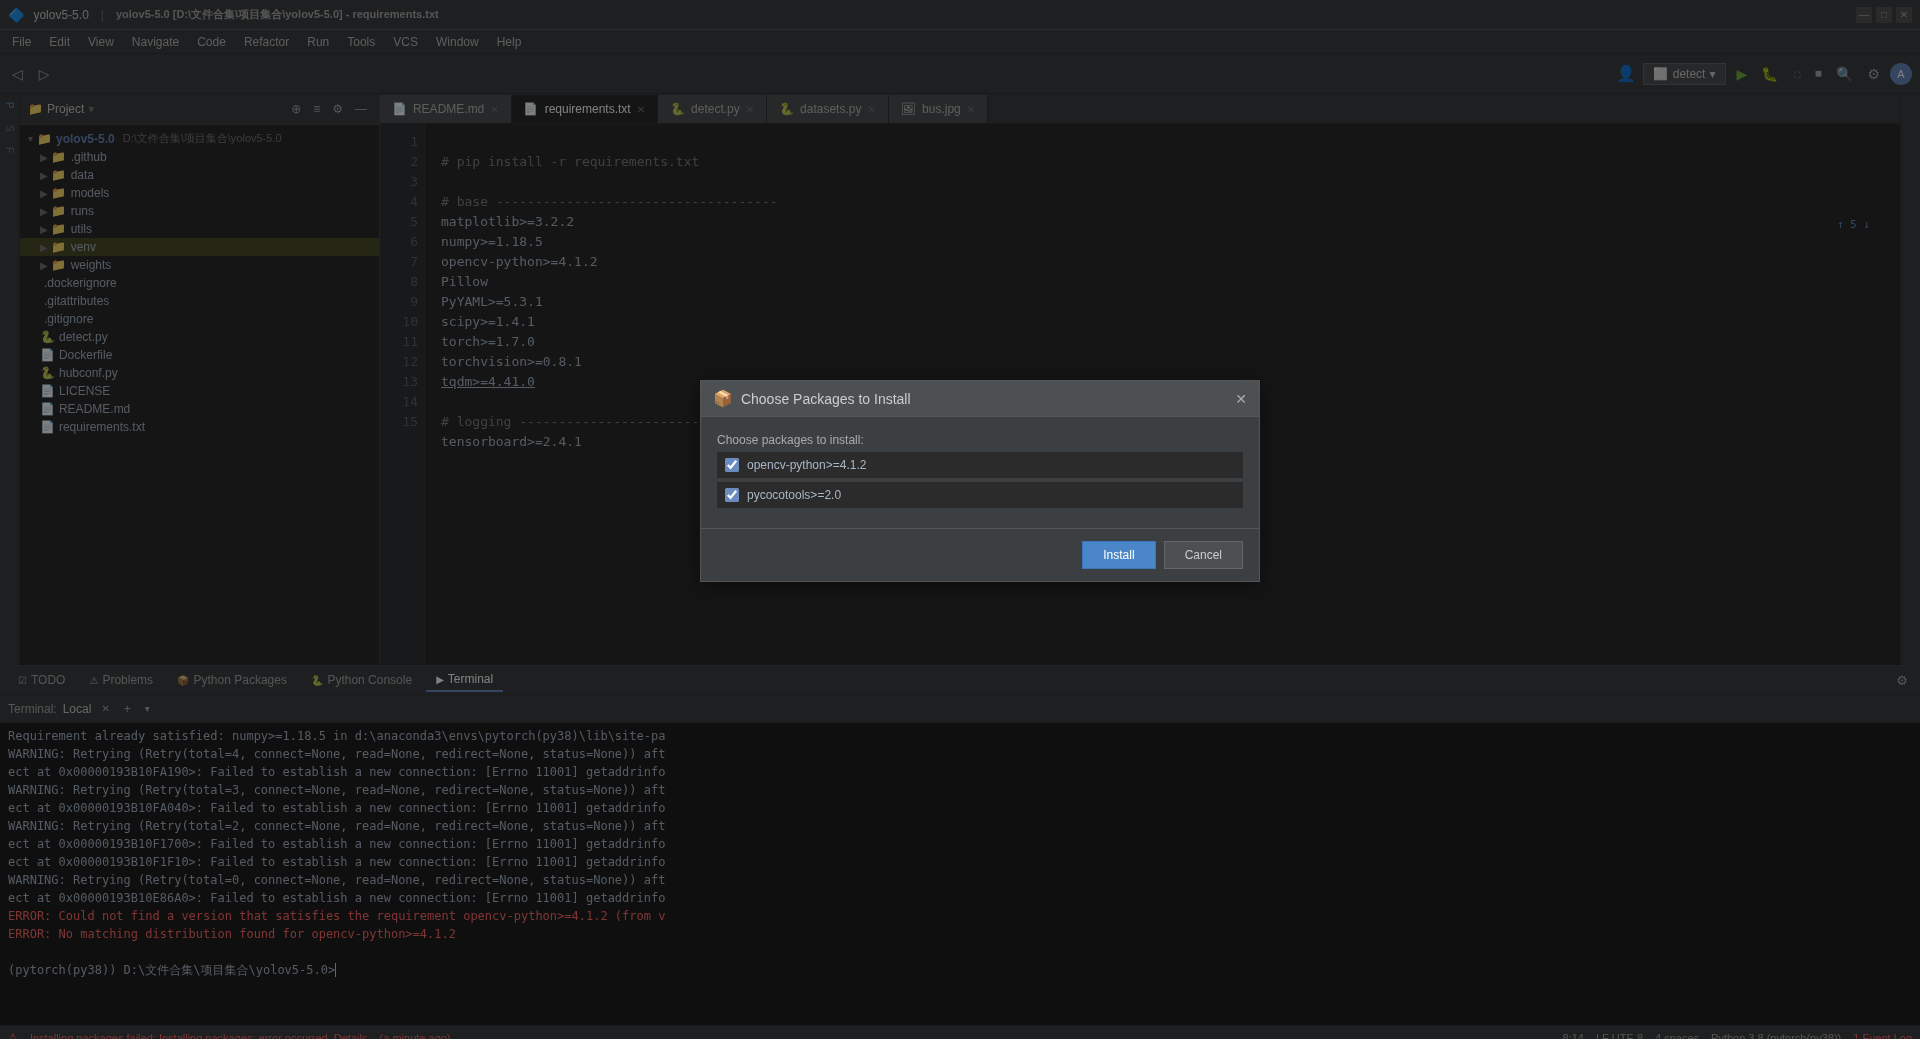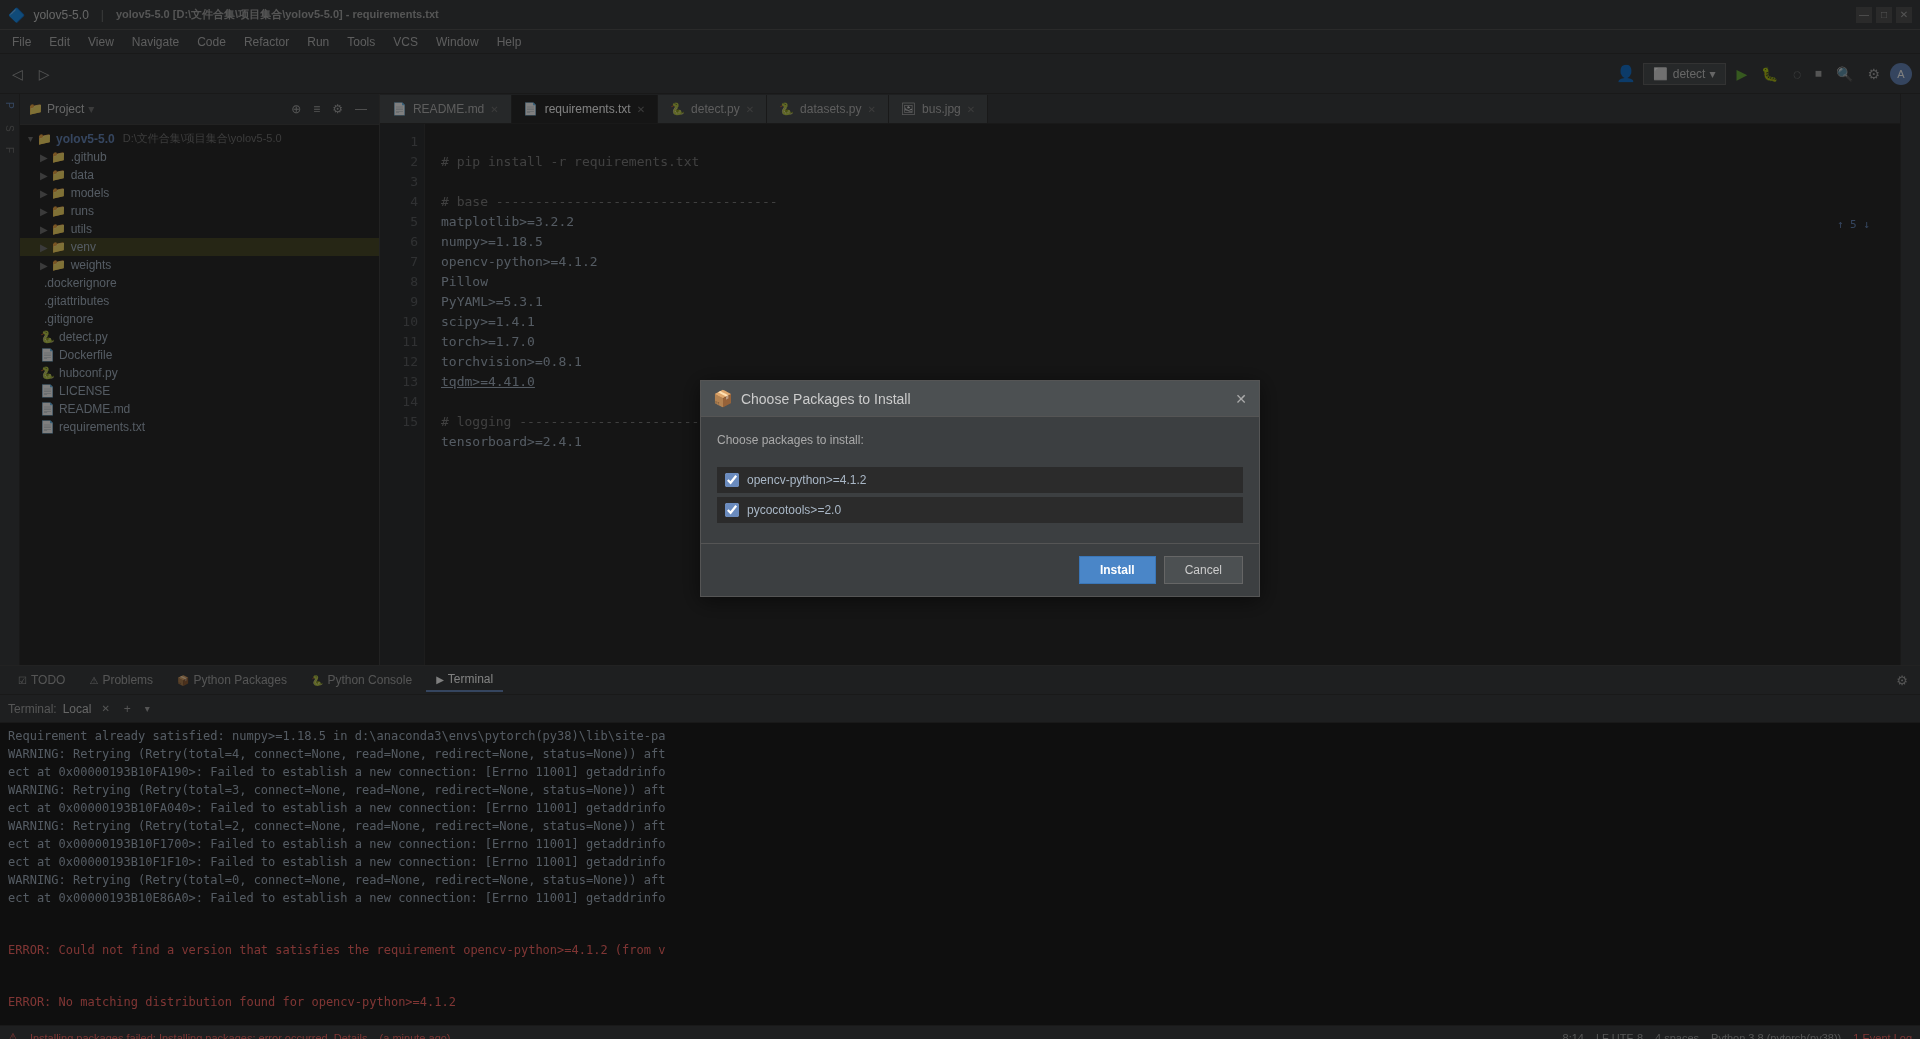--- a/index.html
+++ b/index.html
@@ -291,21 +291,21 @@
     }
     #terminal-output {
       flex: 1;
       padding: 4px 8px;
       font-family: 'Consolas', monospace;
       font-size: 12px;
       line-height: 18px;
       overflow-y: auto;
       color: #a9b7c6;
     }
-    .terminal-error { color: #ff6b68; margin-top: 34px; }
+    .terminal-error { color: #ff6b68; }
     .terminal-warning { color: #a9b7c6; }
     .terminal-prompt { color: #a9b7c6; }
 
     
     #status-bar {
       background: #3c3f41;
       height: 24px;
       display: flex;
       align-items: center;
       justify-content: space-between;
@@ -357,21 +357,21 @@
       color: #aaa;
       cursor: pointer;
       font-size: 14px;
     }
     #modal-body {
       padding: 16px;
     }
     #modal-subtitle {
       color: #aaa;
       font-size: 12px;
-      margin-bottom: 20px;
+      margin-bottom: 5px;
     }
     .package-item {
       display: flex;
       align-items: center;
       gap: 8px;
       padding: 6px 8px;
       background: #2b2b2b;
       margin-bottom: 4px;
       font-size: 12px;
       color: #a9b7c6;
@@ -389,21 +389,20 @@
     }
     .modal-btn {
       padding: 6px 20px;
       font-size: 12px;
       cursor: pointer;
     }
     #install-btn {
       background: #4a86c8;
       border: 1px solid #3a76b8;
       color: #fff;
-      font-weight: bold;
     }
     #cancel-btn {
       background: #4c5052;
       border: 1px solid #666;
       color: #ccc;
     }
 
     
     ::-webkit-scrollbar { width: 8px; height: 8px; }
     ::-webkit-scrollbar-track { background: #2b2b2b; }

